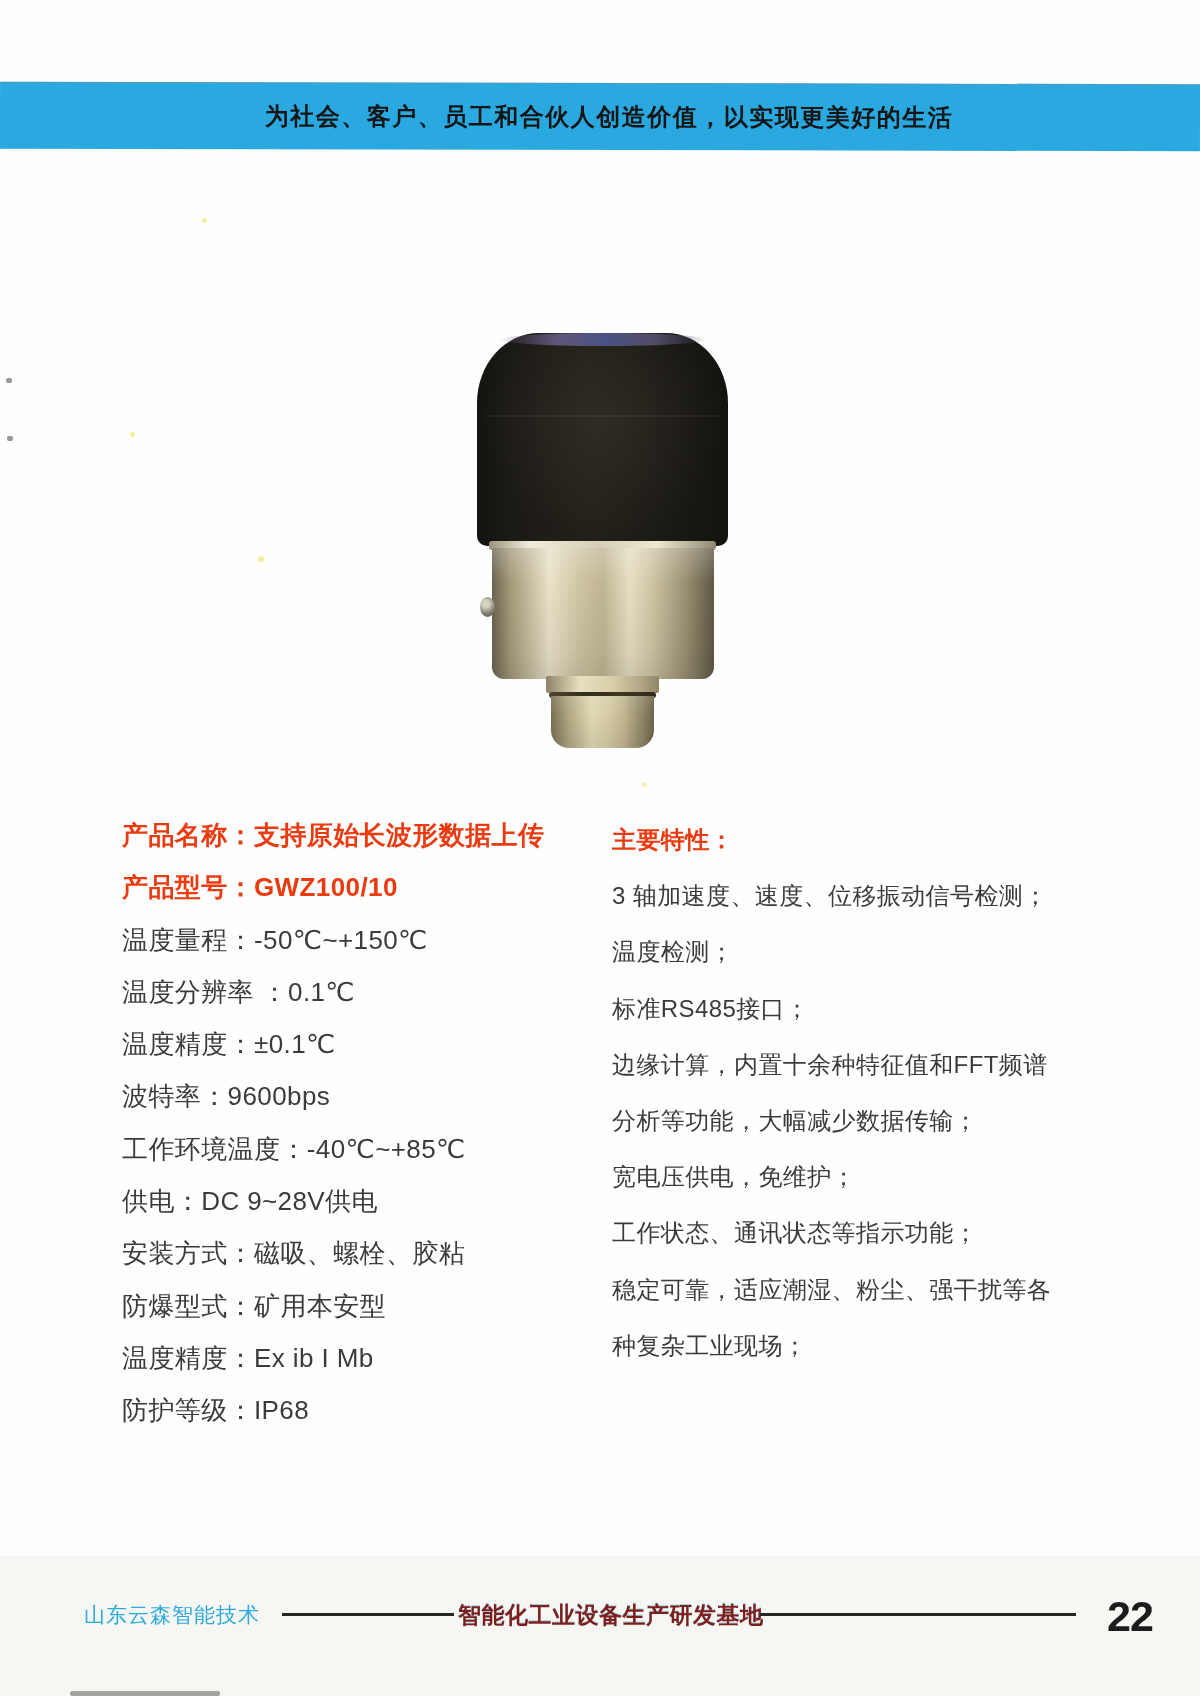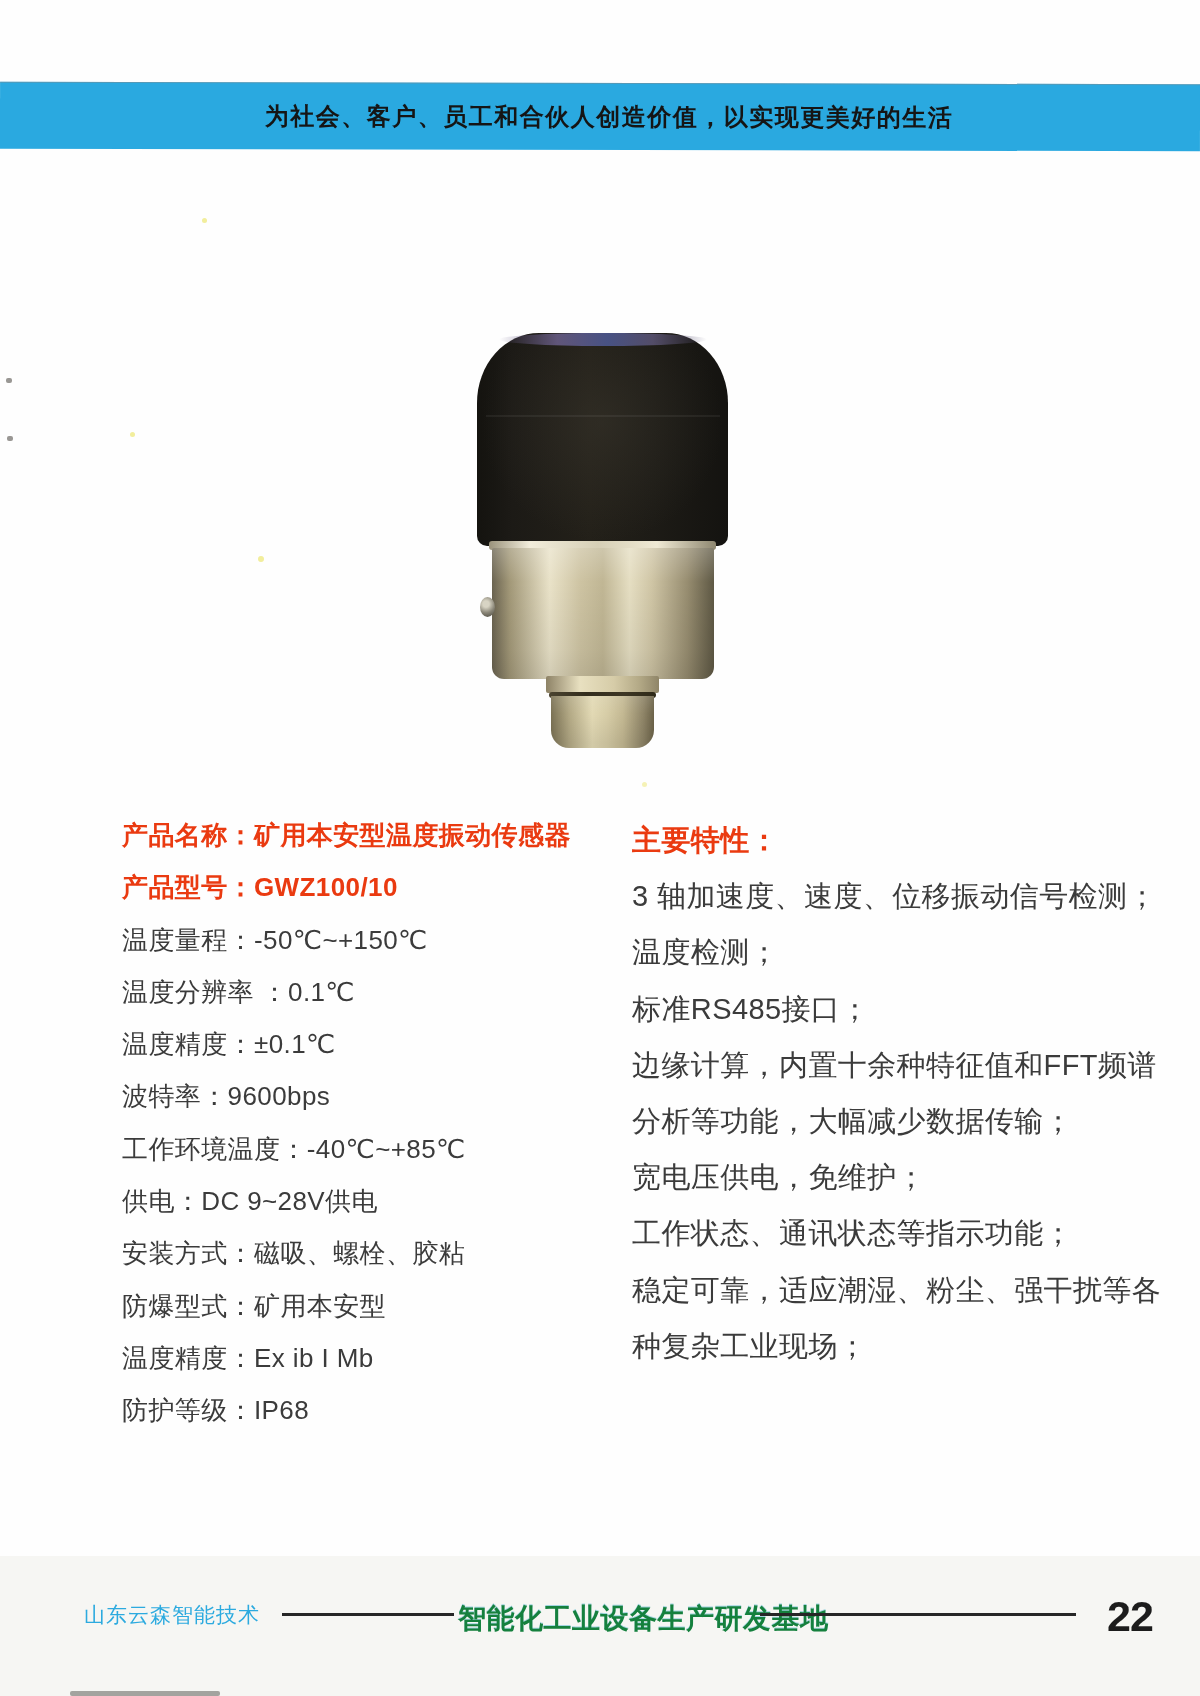--- a/index.html
+++ b/index.html
@@ -81,40 +81,40 @@
   .left-col .line{
     height:52.3px;line-height:52.3px;
     font-size:26px;letter-spacing:.4px;white-space:nowrap;
   }
   .right-col{
     left:612px;top:812px;width:540px;
     color:#3b3b3b;
   }
   .right-col .line{
     height:56.2px;line-height:56.2px;
-    font-size:29px;letter-spacing:.4px;white-space:nowrap;margin-left:20px;
+    font-size:24px;letter-spacing:.4px;white-space:nowrap;
   }
   .red{color:#ea3a10;}
   .bold{font-weight:700;}
 
   
   .footer-shade{
     left:0;top:1556px;width:1200px;height:140px;
     background:#f6f6f3;
   }
   .footer-company{
     left:84px;top:1601px;
     font-size:21px;color:#2caadf;letter-spacing:1px;white-space:nowrap;
   }
   .footer-rule{height:3px;background:#262626;top:1613px;}
   .rule-left{left:282px;width:172px;}
   .rule-right{left:760px;width:316px;}
   .footer-center{
     left:458px;top:1600px;width:302px;text-align:right;
-    font-size:28px;font-weight:700;color:#15803d;letter-spacing:.5px;white-space:nowrap;
+    font-size:23px;font-weight:700;color:#7f1d1d;letter-spacing:.5px;white-space:nowrap;
     text-shadow:0 -1px 0 rgba(60,170,200,.45);
   }
   .page-number{
     left:1100px;top:1592px;width:60px;text-align:center;
     font-size:43px;font-weight:700;color:#1c1c1c;letter-spacing:-1px;
   }
 
   
   .speck{width:5px;height:5px;border-radius:50%;background:#e8e04a;opacity:.55;}
   .mark{width:6px;height:5px;border-radius:2px;background:#55524c;opacity:.6;}
@@ -138,21 +138,21 @@
     <div class="abs sensor-cap-seam"></div>
     <div class="abs sensor-rim"></div>
     <div class="abs sensor-body"></div>
     <div class="abs sensor-nub"></div>
     <div class="abs sensor-collar"></div>
     <div class="abs sensor-groove"></div>
     <div class="abs sensor-stem"></div>
   </div>
 
   <div class="abs left-col">
-    <div class="line red bold">产品名称：矿用本安型温度振动传感器</div>
+    <div class="line red bold">产品名称：支持原始长波形数据上传</div>
     <div class="line red bold">产品型号：GWZ100/10</div>
     <div class="line">温度量程：-50℃~+150℃</div>
     <div class="line">温度分辨率 ：0.1℃</div>
     <div class="line">温度精度：±0.1℃</div>
     <div class="line">波特率：9600bps</div>
     <div class="line">工作环境温度：-40℃~+85℃</div>
     <div class="line">供电：DC 9~28V供电</div>
     <div class="line">安装方式：磁吸、螺栓、胶粘</div>
     <div class="line">防爆型式：矿用本安型</div>
     <div class="line">温度精度：Ex ib I Mb</div>

